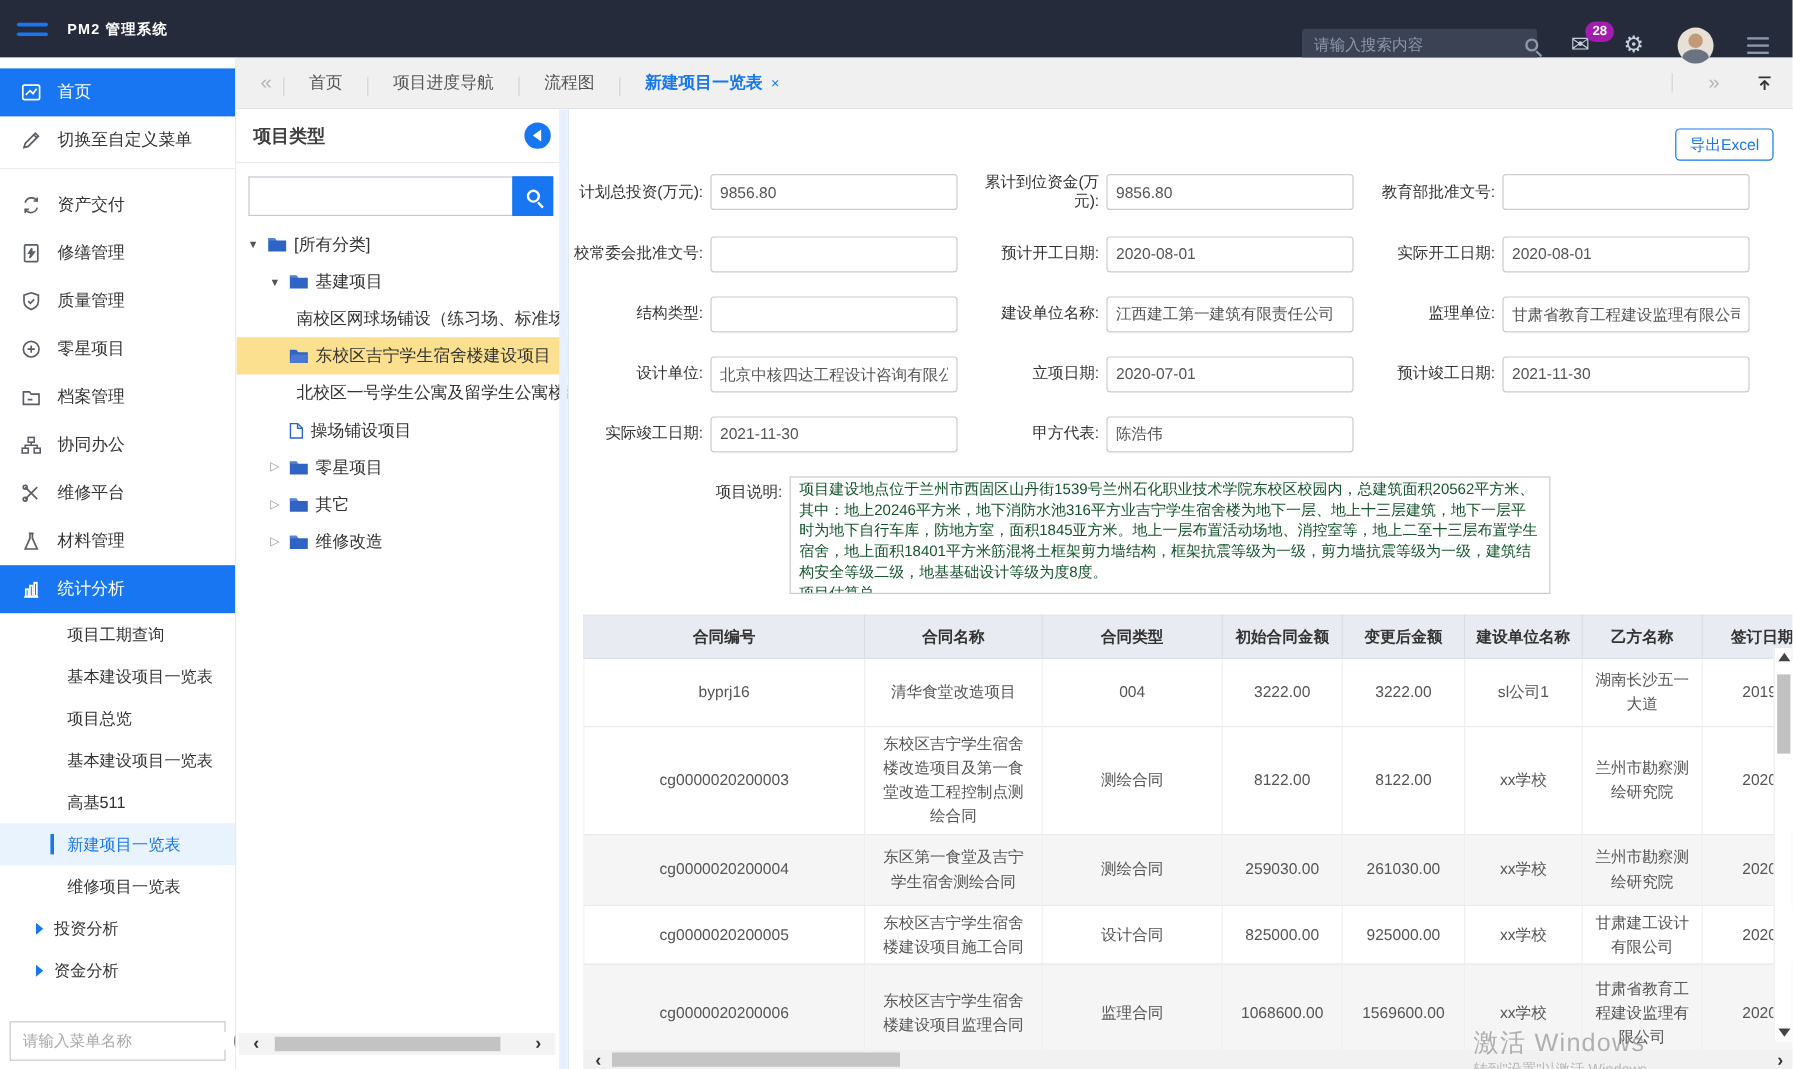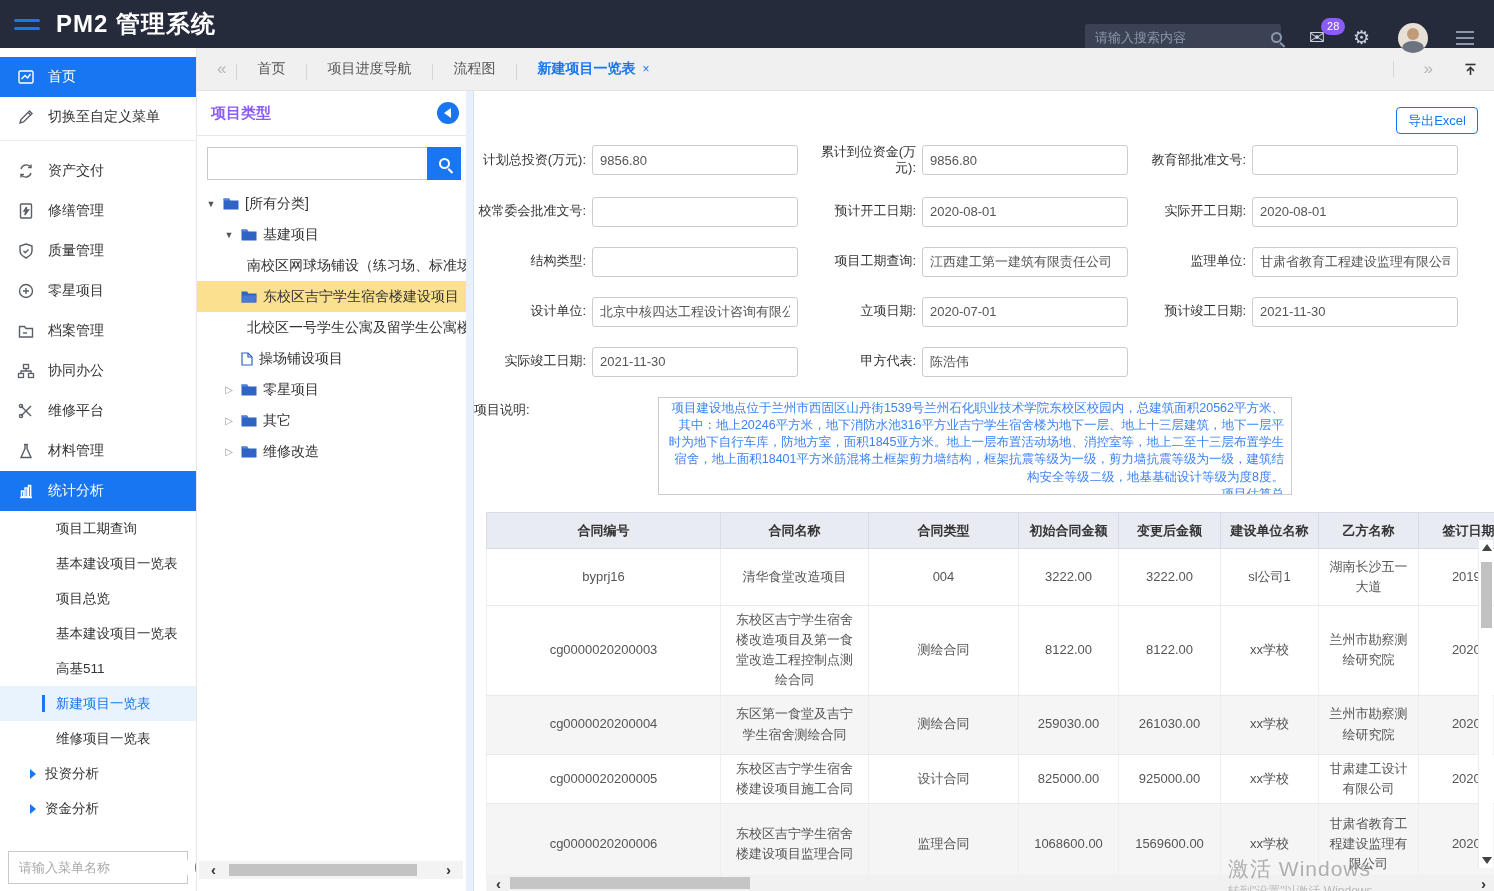--- a/index.html
+++ b/index.html
@@ -4,29 +4,29 @@
 <style>
   * { margin:0; padding:0; box-sizing:border-box; }
   html,body { width:1494px; height:891px; overflow:hidden; }
   body { font-family:"Liberation Sans","DejaVu Sans",sans-serif; background:#fff; }
   .app { position:relative; width:1494px; height:891px; overflow:hidden; background:#fff; }
 
   
   .topbar { height:48px; background:#252b3a; display:flex; align-items:center; }
   .burger { margin-left:14px; display:flex; flex-direction:column; gap:5px; cursor:pointer; }
   .burger i { display:block; width:26px; height:3px; border-radius:2px; background:#1876f2; }
-  .brand { margin-left:16px; color:#fff; font-size:24px; font-weight:bold; letter-spacing:1px; white-space:nowrap; }
+  .brand { margin-left:16px; color:#fff; font-size:12px; font-weight:bold; letter-spacing:1px; white-space:nowrap; }
   .tb-right { display:flex; align-items:center; margin-left:auto; padding-right:20px; gap:28px;margin-top:27px; }
   .tb-search { width:196px; height:28px; background:#3a4254; border-radius:3px; display:flex; align-items:center; padding:0 10px; }
   .tb-search input { flex:1; background:transparent; border:none; outline:none; color:#aeb6c6; font-size:13px; }
   .tb-search input::placeholder { color:#8d97ab; }
   .mag { position:relative; width:11px; height:11px; border:2px solid #8d97ab; border-radius:50%; flex:0 0 auto; }
   .mag::after { content:""; position:absolute; left:8px; top:8px; width:6px; height:2px; background:#8d97ab; transform:rotate(45deg); transform-origin:0 0; }
   .tb-icon { position:relative; color:#c9cfdb; font-size:19px; line-height:1; cursor:pointer; }
-  .badge { position:absolute; top:-10px; left:12px; background:#8b5cf6; color:#fff; font-size:11px; line-height:1; padding:3px 6px; border-radius:9px; font-weight:normal;text-align:center; }
+  .badge { position:absolute; top:-10px; left:12px; background:#a21caf; color:#fff; font-size:11px; line-height:1; padding:3px 6px; border-radius:9px; font-weight:bold;text-align:center; }
   .avatar { width:30px; height:30px; border-radius:50%; background:#e6e0d6; position:relative; overflow:hidden; cursor:pointer; }
   .avatar .head { position:absolute; left:9px; top:5px; width:12px; height:12px; border-radius:50%; background:#c29a77; }
   .avatar .bodyp { position:absolute; left:4px; top:18px; width:22px; height:14px; border-radius:50% 50% 0 0; background:#6b7280; }
   .tb-menu { display:flex; flex-direction:column; gap:4px; cursor:pointer; }
   .tb-menu i { display:block; width:18px; height:2px; background:#8d97ab; }
 
   
   .frame { display:flex; height:843px; }
 
   
@@ -59,21 +59,21 @@
   .tab-right { margin-left:auto; display:flex; align-items:center; gap:20px; padding-right:16px; }
   .tab-right .sep { width:1px; height:16px; background:#d5d5d5; }
   .collapse-top { cursor:pointer; display:block; }
 
   .workrow { flex:1; display:flex; min-height:0; }
 
   
   .treepanel { width:277px; flex:0 0 277px; background:#fff; position:relative; overflow:hidden; border-right:1px solid #cfe0f5; }
   .tree-vstrip { position:absolute; top:0; bottom:0; right:0; width:7px; background:#e7f0fb; }
   .tree-head { height:45px; display:flex; align-items:center; justify-content:space-between; padding:0 14px 0 14px; border-bottom:1px solid #e8e8e8; }
-  .tree-title { font-size:15px; font-weight:bold; color:#8b5cf6; }
+  .tree-title { font-size:15px; font-weight:bold; color:#404040; }
   .tree-collapse { width:22px; height:22px; border-radius:50%; background:#1876f2; display:flex; align-items:center; justify-content:center; cursor:pointer; }
   .tri-left { width:0; height:0; border-top:5px solid transparent; border-bottom:5px solid transparent; border-right:7px solid #fff; margin-right:1px; }
   .tree-search { display:flex; margin:11px 12px 8px 10px; height:33px; }
   .tree-search input { flex:1; border:1px solid #c4c9d4; border-right:none; outline:none; padding:0 8px; font-size:13px; }
   .tree-search .btn { width:34px; background:#1876f2; border:1px solid #1876f2; display:flex; align-items:center; justify-content:center; cursor:pointer; }
   .mag-w { position:relative; width:11px; height:11px; border:2px solid #fff; border-radius:50%; }
   .mag-w::after { content:""; position:absolute; left:8px; top:8px; width:6px; height:2px; background:#fff; transform:rotate(45deg); transform-origin:0 0; }
   .tnode { height:31px; display:flex; align-items:center; gap:6px; font-size:14px; color:#333; white-space:nowrap; overflow:hidden; cursor:pointer; }
   .tnode.sel { background:#fbe18f; }
   .tw { display:inline-block; font-size:9px; color:#555; width:12px; text-align:center; flex:0 0 12px; }
@@ -85,22 +85,22 @@
 
   
   .main { flex:1; position:relative; background:#fff; overflow:hidden; min-width:0; }
   .export-btn { position:absolute; top:16px; right:16px; height:27px; padding:0 11px; background:#fff; border:1px solid #1876f2; border-radius:4px; color:#1876f2; font-size:13px; cursor:pointer; }
   .form { position:absolute; top:53px; left:0; right:0; }
   .frow { display:flex; margin-bottom:20px; }
   .fcell { display:flex; width:330px; flex:0 0 330px; align-items:center; }
   .fcell label { width:118px; flex:0 0 118px; text-align:right; padding-right:6px; font-size:13px; color:#333; line-height:1.25; }
   .fcell input { width:206px; height:30px; border:1px solid #ccc; border-radius:3px; padding:0 7px; font-size:13px; color:#555; outline:none; background:#fff; }
   .desc-row { display:flex; margin-top:0; }
-  .desc-row label { width:184px; flex:0 0 184px; padding-right:6px; font-size:13px; color:#333; padding-top:4px; }
-  .desc-box { width:634px; height:98px; border:1px solid #ccc; padding:2px 7px; font-size:12.5px; color:#3b82f6; line-height:1.38; overflow:hidden; white-space:pre-line;text-align:right; }
+  .desc-row label { width:184px; flex:0 0 184px; text-align:right; padding-right:6px; font-size:13px; color:#333; padding-top:4px; }
+  .desc-box { width:634px; height:98px; border:1px solid #ccc; padding:2px 7px; font-size:12.5px; color:#14532d; line-height:1.38; overflow:hidden; white-space:pre-line; }
 
   
   .table-wrap { position:absolute; top:421px; left:12px; right:0; height:364px; overflow:hidden; }
   table.ctable { width:1032px; table-layout:fixed; border-collapse:collapse; }
   .ctable th { height:36px; background:#e9ebf2; font-size:13px; font-weight:bold; color:#333; border:1px solid #d9dce4; text-align:center; }
   .ctable td { border:1px solid #efefef; border-bottom:1px solid #e9e9e9; font-size:13px; color:#555; text-align:center; vertical-align:middle; padding:4px 10px; line-height:1.55; background:#fff; }
   .ctable tr.alt td { background:#f5f5f6; }
   .r1 td{height:57px;} .r2 td{height:65px;} .r3 td{height:59px;} .r4 td{height:47px;} .r5 td{height:82px;}
 
   
@@ -415,21 +415,21 @@
                   <label>实际开工日期:</label>
                   <input value="2020-08-01" style="">
                 </div>
             </div>
             <div class="frow">
               <div class="fcell">
                   <label>结构类型:</label>
                   <input value="" style="">
                 </div>
               <div class="fcell">
-                  <label>项目工期查询:</label>
+                  <label>建设单位名称:</label>
                   <input value="江西建工第一建筑有限责任公司" style="">
                 </div>
               <div class="fcell">
                   <label>监理单位:</label>
                   <input value="甘肃省教育工程建设监理有限公司" style="">
                 </div>
             </div>
             <div class="frow">
               <div class="fcell">
                   <label>设计单位:</label>

